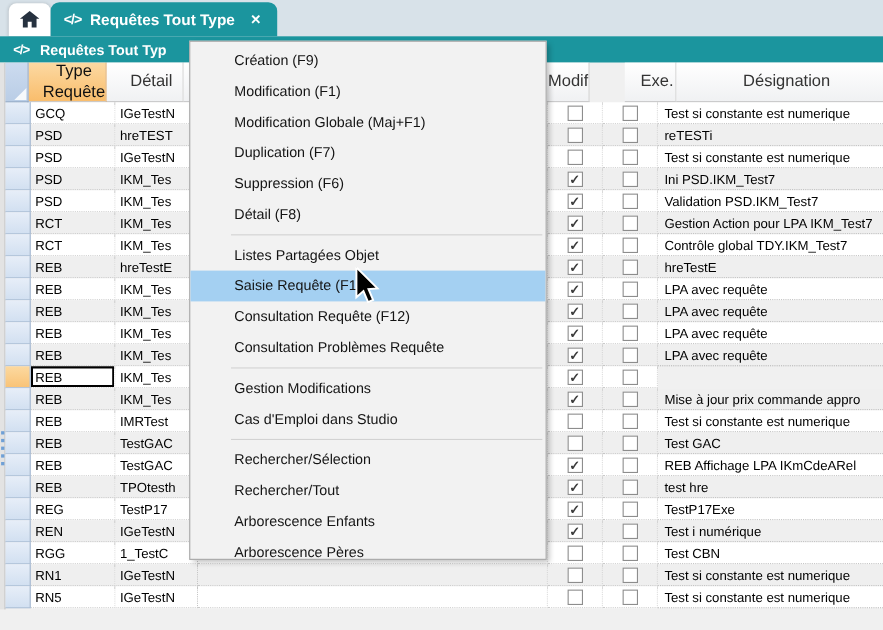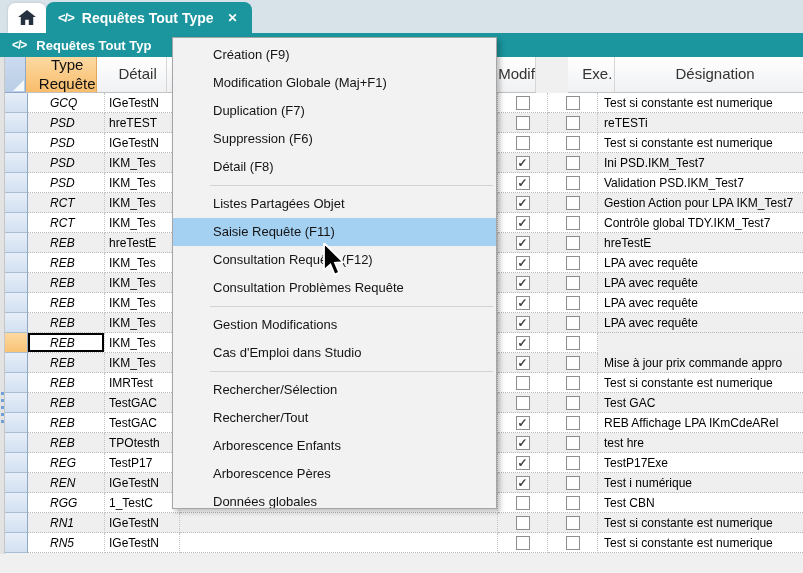--- a/index.html
+++ b/index.html
@@ -44,21 +44,21 @@
                   border-bottom:11px solid #f6f9fc; border-left:11px solid transparent; }
 
   .row { display:flex; height:20px; }
   .rowh { width:23px; background:linear-gradient(#e7eef8,#d2e0f1); border-bottom:1px solid #a9bdd7;
           border-right:1px solid #8fa8c8; }
   .rowh.sel { background:linear-gradient(#fcd9a0,#f9c377); }
   .cell { font-size:12px; color:#000; display:flex; align-items:center; overflow:hidden;
           white-space:nowrap; border-bottom:1px dotted #b8b8b8; border-right:1px dotted #c4c4c4; }
   .row.odd .cell { background:#efefef; }
   .row.even .cell { background:#ffffff; }
-  .c-type { width:77px; padding-left:22px;font-style:italic; }
+  .c-type { width:77px; padding-left:4px; }
   .c-req  { width:75px; padding-left:4px; }
   .c-fill { width:318px; }
   .c-cb   { width:50px; justify-content:center; }
   .c-des  { width:205px; padding-left:6px; border-right:none; }
   .c-type.selcell { background:#fff !important; box-shadow:inset 0 0 0 2px #000; }
   .w-type{width:77px;} .w-req{width:75px;} .w-fill{width:318px;} .w-cb{width:50px;margin-left:32px;}
   .w-des{width:205px; border-right:none;}
 
   .checkbox { width:14px; height:14px; background:#fff; border:1px solid #8d8d8d;
               display:flex; align-items:center; justify-content:center;
@@ -417,20 +417,21 @@
               <div class="checkbox"></div>
             </div>
             <div class="cell c-des">Test si constante est numerique</div>
           </div>
         </div>
     </div>
   </div>
 
   <div class="menu" id="menu">
       <div class="menu-item">Création (F9)</div>
+      <div class="menu-item">Modification (F1)</div>
       <div class="menu-item">Modification Globale (Maj+F1)</div>
       <div class="menu-item">Duplication (F7)</div>
       <div class="menu-item">Suppression (F6)</div>
       <div class="menu-item">Détail (F8)</div>
       <div class="menu-sep"></div>
       <div class="menu-item">Listes Partagées Objet</div>
       <div class="menu-item hl">Saisie Requête (F11)</div>
       <div class="menu-item">Consultation Requête (F12)</div>
       <div class="menu-item">Consultation Problèmes Requête</div>
       <div class="menu-sep"></div>

